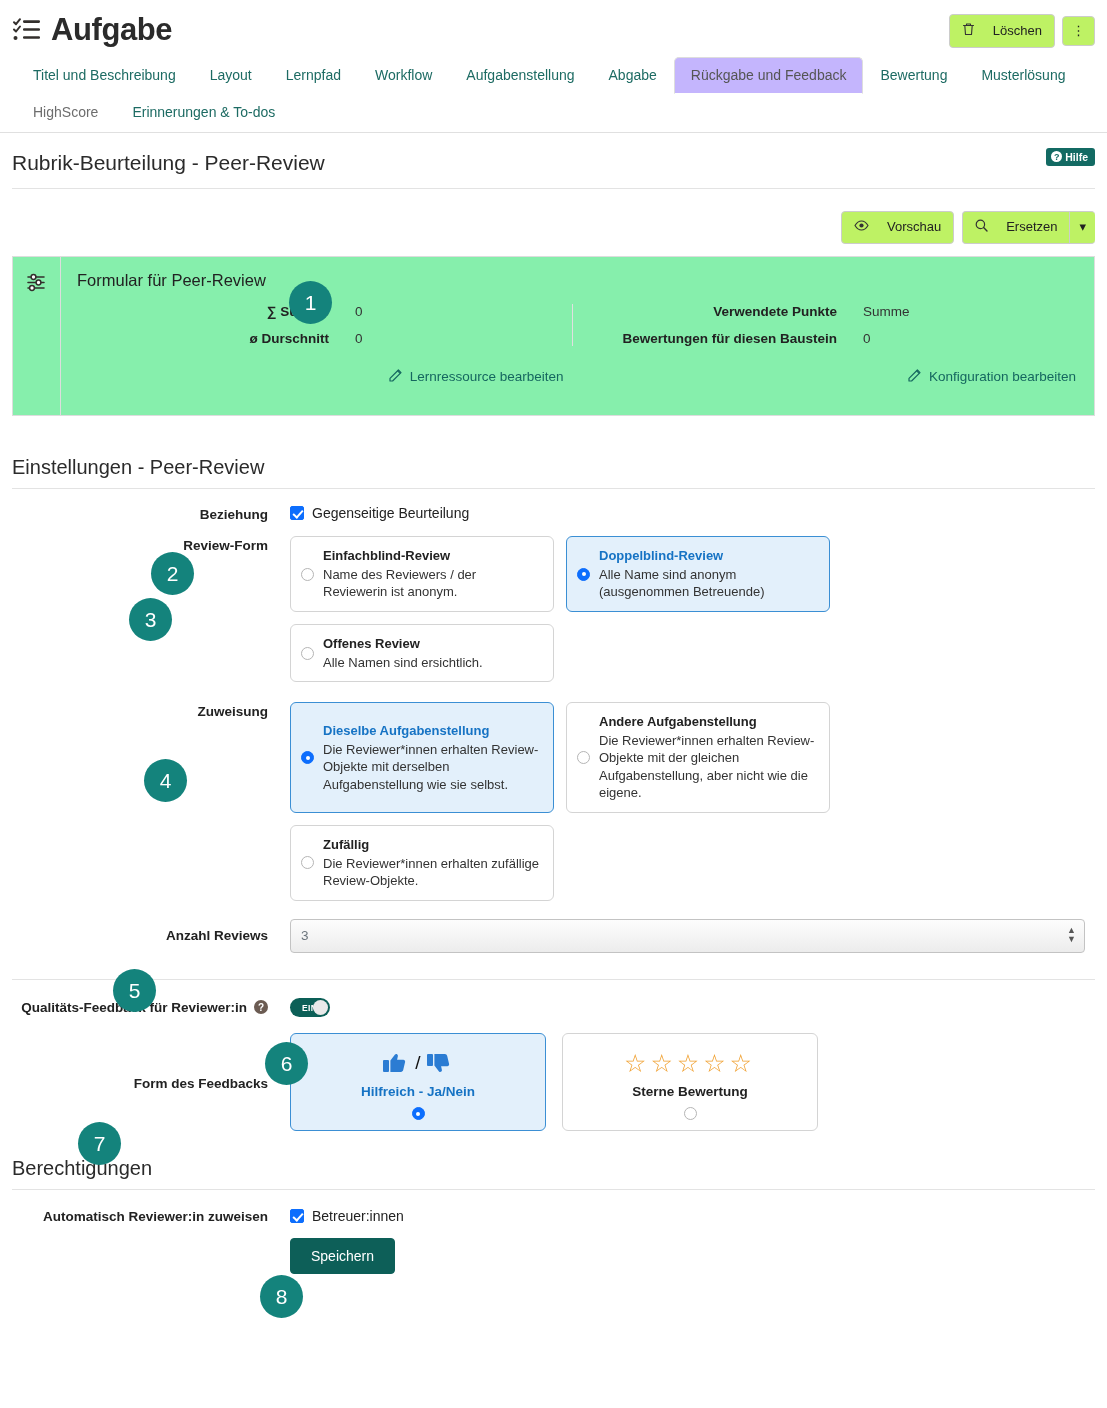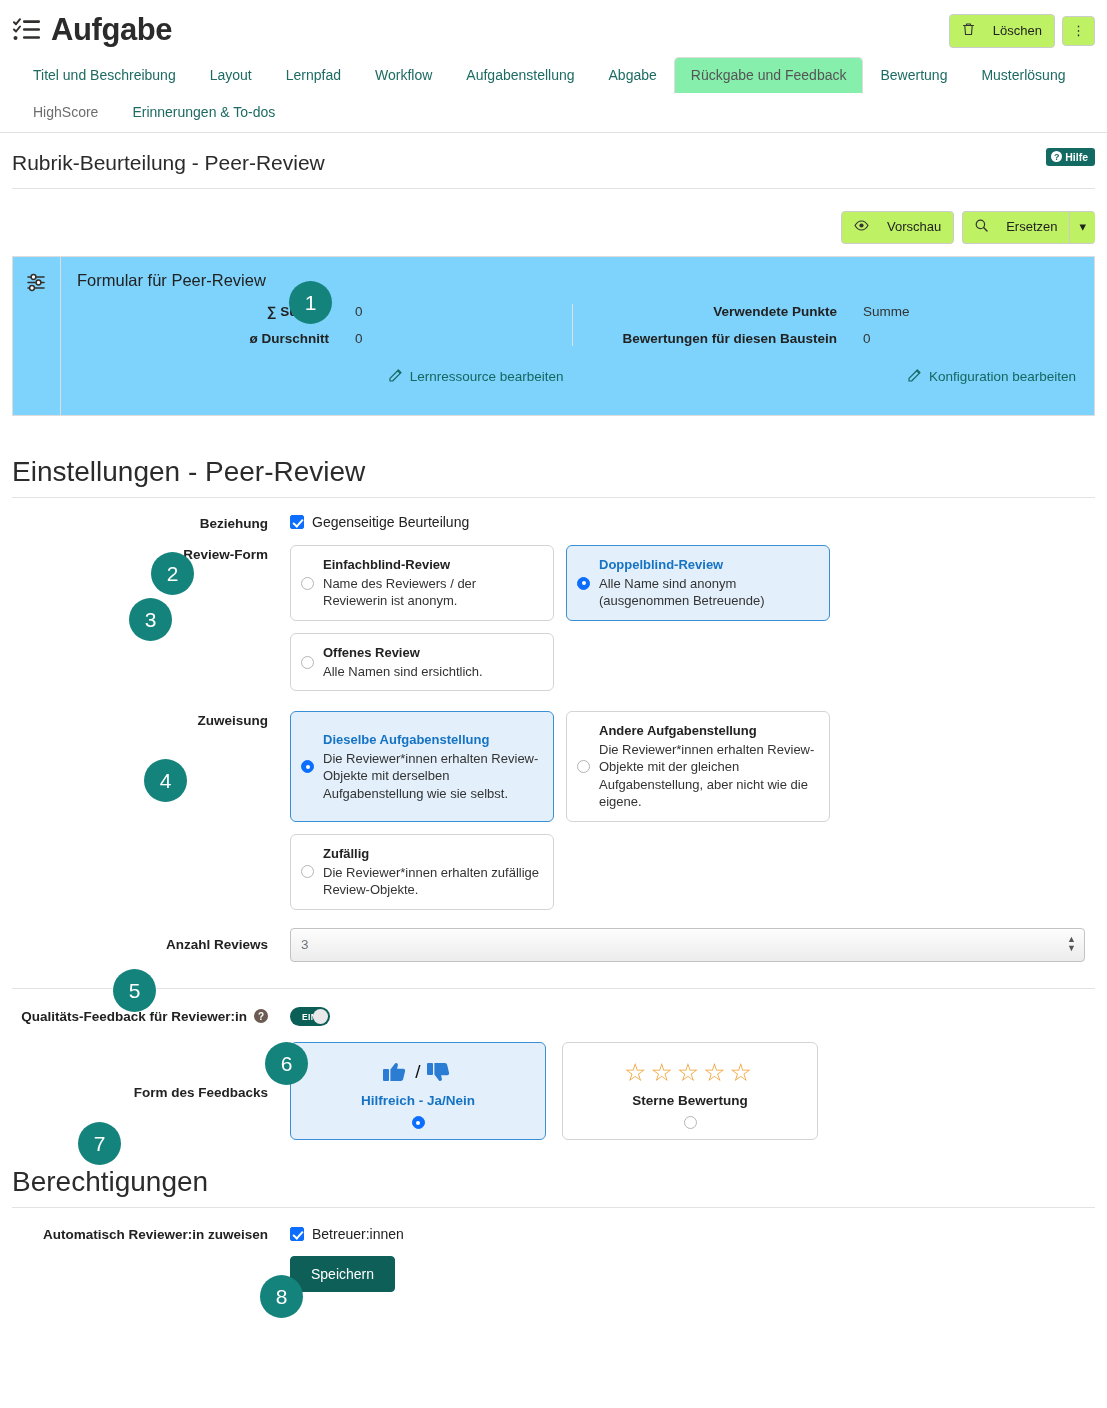--- a/index.html
+++ b/index.html
@@ -29,21 +29,21 @@
   }
   .btn.icon-only { padding:7px 9px; }
 
   
   .tabs { display:flex; flex-wrap:wrap; padding:9px 4px 0 4px; position:relative; }
   .tab {
     font-size:14px; color:#1d6b63; padding:9px 16px; cursor:pointer;
     border:1px solid transparent; border-radius:5px 5px 0 0; white-space:nowrap;
     background:transparent; line-height:1.25;
   }
-  .tab.active { color:#555; background:#86efac; border-color:#ddd; border-bottom-color:#fff; position:relative; z-index:2; }
+  .tab.active { color:#555; background:#c4b5fd; border-color:#ddd; border-bottom-color:#fff; position:relative; z-index:2; }
   .tab.muted { color:#6d6d6d; }
   .tabs-rule { height:1px; background:#e0e0e0; margin:0 0 0 0; }
 
   
   .page-head { padding:16px 12px 0 12px; position:relative; }
   .page-head h1 { font-size:21px; font-weight:400; color:#2b2b2b; margin:0; line-height:1.3; }
   .help-badge {
     position:absolute; right:12px; top:15px; background:#136a63; color:#fff;
     font-size:10.5px; padding:3px 7px 3px 5px; border-radius:3px;
     display:inline-flex; align-items:center; gap:3px; font-weight:600; cursor:pointer;
@@ -54,21 +54,21 @@
   }
   .hr { height:1px; background:#e3e3e3; margin:12px 12px 0 12px; }
 
   
   .toolbar { display:flex; justify-content:flex-end; padding:22px 12px 12px 12px; gap:8px; }
   .btn-group { display:flex; }
   .btn-group .btn { border-radius:4px 0 0 4px; border-right-width:0; }
   .btn-group .caret { border-radius:0 4px 4px 0; padding:7px 9px; }
 
   
-  .form-card { margin:0 12px; border:1px solid #ddd; display:flex; min-height:160px; background:#7dd3fc; }
+  .form-card { margin:0 12px; border:1px solid #ddd; display:flex; min-height:160px; background:#86efac; }
   .form-card-rail { width:48px; flex:0 0 48px; border-right:1px solid #ddd; display:flex; justify-content:center; padding-top:16px; }
   .form-card-body { flex:1; padding:14px 18px 14px 16px; position:relative; }
   .form-card-title { font-size:16.5px; font-weight:500; color:#222; display:inline-block; }
 
   .stats { display:flex; margin-top:14px; }
   .stats-col { flex:1; display:flex; flex-direction:column; gap:12px; padding-right:8px; }
   .stats-col.right { border-left:1px solid #e0e0e0; padding-left:8px; }
   .stat-row { display:flex; font-size:13.5px; }
   .stat-label { font-weight:bold; text-align:right; color:#222; }
   .stats-col.left .stat-label { width:252px; }
@@ -78,21 +78,21 @@
     color:#15675f; font-size:13.5px; text-decoration:none; cursor:pointer;
     display:inline-flex; align-items:center; gap:7px;
   }
   .link-row { display:flex; margin-top:22px; }
   .link-row > div { flex:1; display:flex; }
   .link-row .lr-left { justify-content:flex-end; padding-right:26px; }
   .link-row .lr-right { justify-content:flex-end; }
 
   
   .sec-head { padding:0 12px; margin-top:40px; }
-  .sec-head h2 { font-size:28px; font-weight:400; color:#2b2b2b; margin:0 0 9px 0; }
+  .sec-head h2 { font-size:20px; font-weight:400; color:#2b2b2b; margin:0 0 9px 0; }
   .sec-rule { height:1px; background:#e3e3e3; }
 
   
   .frow { display:flex; align-items:flex-start; padding:0 12px; margin-top:14px; }
   .frow .flabel {
     width:278px; flex:0 0 278px; text-align:right; padding-right:22px;
     font-weight:bold; font-size:13.5px; color:#222; padding-top:2px;
   }
   .fctl { flex:1; }
 

